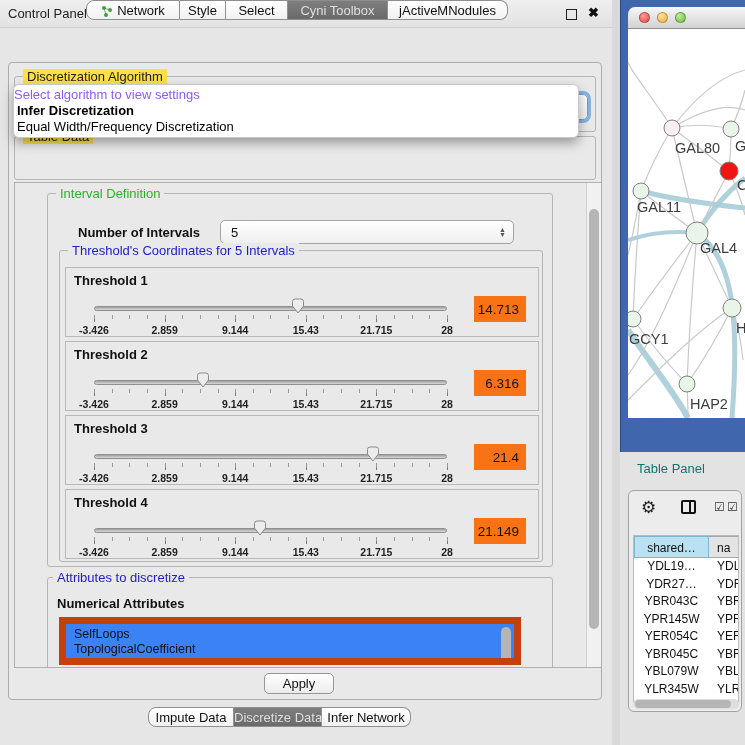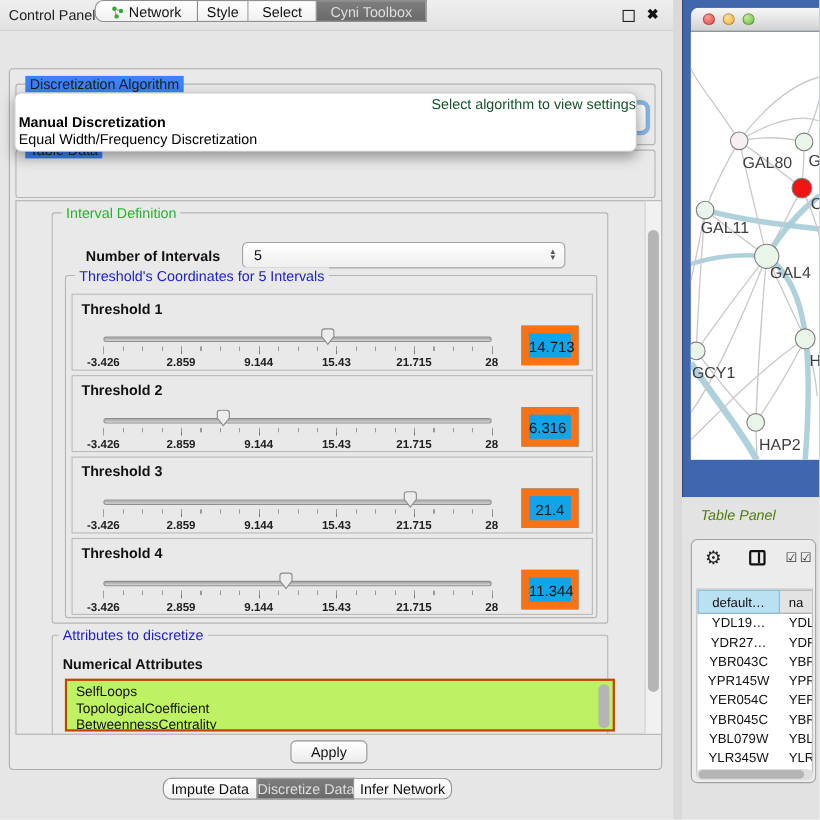--- a/index.html
+++ b/index.html
@@ -21,35 +21,35 @@
     box-sizing:border-box;color:#111;white-space:nowrap;}
   .seg.first{border-left:1px solid #8f8f8f;border-radius:8px 0 0 8px;}
   .seg.last{border-radius:0 8px 8px 0;}
   .seg.dark{background:linear-gradient(#7e7e7e,#6a6a6a);color:#dfdfdf;}
   .net-ic{display:inline-block;vertical-align:-2px;margin-right:4px;}
 
   .outer-panel{left:8px;top:62px;width:594px;height:638px;background:#e9e9e9;
     border:1px solid #acacac;border-radius:4px;box-sizing:border-box;}
 
   .grp{position:absolute;border:1px solid #b5b5b5;border-radius:3px;box-sizing:border-box;}
-  .grp-title{position:absolute;font-size:13px;background:#3b82f6;padding:0 4px;white-space:nowrap;}
+  .grp-title{position:absolute;font-size:13px;background:#fde047;padding:0 4px;white-space:nowrap;}
   .t-green{color:#28b428;}
   .t-blue{color:#2121cc;}
   .t-black{color:#1c1c1c;}
 
   .combo{position:absolute;background:linear-gradient(#ffffff,#efefef);border:1px solid #a4a4a4;
     border-radius:5px;font-size:13px;box-sizing:border-box;color:#111;}
   .combo .cv{position:absolute;left:10px;top:50%;transform:translateY(-50%);white-space:nowrap;}
   .spin{position:absolute;right:7px;top:50%;transform:translateY(-50%);font-size:7px;line-height:5px;
     color:#555;text-align:center;}
   .combo.focus{border-color:#6b9fd8;box-shadow:0 0 0 3px rgba(110,165,220,.8);}
 
   .popup{left:13px;top:84px;width:564px;height:52px;background:#fff;border:1px solid #c9c9c9;
     border-radius:6px;box-shadow:0 5px 12px rgba(0,0,0,.35);z-index:30;}
-  .popup .prompt{position:absolute;left:0;top:2px;width:100%;text-align:right;color:#14532d;font-size:13px;}
+  .popup .prompt{position:absolute;left:0;top:2px;width:100%;text-align:left;color:#8b5cf6;font-size:13px;}
   .popup .opt1{position:absolute;left:3px;top:18px;font-size:13px;font-weight:bold;color:#000;}
   .popup .opt2{position:absolute;left:3px;top:34px;font-size:13px;color:#000;}
 
   .inner-panel{left:14px;top:182px;width:588px;height:486px;background:#e9e9e9;
     border:1px solid #b0b0b0;box-sizing:border-box;overflow:hidden;}
   .inner-panel .grp-title{background:#e9e9e9;}
 
   .vscroll-track{position:absolute;background:#f1f1f1;border-left:1px solid #d0d0d0;}
   .scroll-thumb{position:absolute;background:#b5b5b5;border-radius:6px;}
 
@@ -62,41 +62,41 @@
   .track{position:absolute;left:0;top:12px;width:353px;height:5px;border:1px solid #8f8f8f;
     border-radius:3px;background:linear-gradient(#9f9f9f,#d9d9d9);box-sizing:border-box;}
   .thumb{position:absolute;top:4px;width:14px;height:16px;}
   .ticks-major{position:absolute;left:0;top:21px;width:354px;height:7px;
     background:repeating-linear-gradient(90deg,#777 0 1px,transparent 1px 70.6px);}
   .ticks-minor{position:absolute;left:0;top:21px;width:354px;height:4px;
     background:repeating-linear-gradient(90deg,#999 0 1px,transparent 1px 17.65px);}
   .tick-labels{position:absolute;left:0;top:30px;width:353px;height:12px;font-size:10.5px;font-weight:bold;color:#222;}
   .tick-labels span{position:absolute;transform:translateX(-50%);white-space:nowrap;}
   .tl0{left:0%}.tl1{left:20%}.tl2{left:40%}.tl3{left:60%}.tl4{left:80%}.tl5{left:100%}
-  .val-box{position:absolute;left:408px;top:28px;width:52px;height:36px;background:#0ea5e9;
-    border:7px solid #f97316;font-size:13.5px;text-align:right;line-height:26px;padding-right:6px;
+  .val-box{position:absolute;left:408px;top:28px;width:52px;height:26px;background:#f97316;
+    border:1px solid #f97316;font-size:13.5px;text-align:right;line-height:26px;padding-right:6px;
     box-sizing:border-box;}
 
-  .attr-list{position:absolute;left:58px;top:618px;width:500px;height:48px;background:#bef264;
-    border:2px solid #c2410c;box-sizing:border-box;overflow:hidden;font-size:12.5px;}
+  .attr-list{position:absolute;left:58px;top:618px;width:462px;height:48px;background:#3b82f6;
+    border:7px solid #c2410c;box-sizing:border-box;overflow:hidden;font-size:12.5px;}
   .attr-list .row{position:absolute;left:8px;height:15px;line-height:15px;white-space:nowrap;}
 
   .push-btn{position:absolute;background:linear-gradient(#ffffff,#ececec);border:1px solid #979797;
     border-radius:5px;font-size:13px;text-align:center;box-sizing:border-box;}
 
   
   .gap-strip{left:612px;top:0;width:8px;height:745px;background:#d9d9d9;}
   .net-frame{left:620px;top:0;width:125px;height:452px;background:#4067ad;border-left:1px solid #2c4a80;box-sizing:border-box;}
   .net-titlebar{left:628px;top:7px;width:117px;height:22px;border-radius:7px 0 0 0;
     background:linear-gradient(#f7f7f7,#d2d2d2);border-bottom:1px solid #8e8e8e;box-sizing:border-box;}
   .light{position:absolute;top:5px;width:11px;height:11px;border-radius:50%;border:1px solid rgba(0,0,0,.25);box-sizing:border-box;}
   .net-canvas{left:628px;top:29px;width:117px;height:389px;background:#fff;}
 
   .tp-bar{left:620px;top:452px;width:125px;height:38px;background:#e3e3e3;}
-  .tp-title{left:637px;top:461px;font-size:13px;color:#4d7c0f;font-style:italic;}
+  .tp-title{left:637px;top:461px;font-size:13px;color:#0f766e;}
   .tp-panel{left:628px;top:490px;width:114px;height:222px;background:#ececec;
     border:1px solid #a2a2a2;border-radius:6px;box-sizing:border-box;}
   .gear{position:absolute;left:12px;top:6px;font-size:17px;color:#222;}
   .split-ic{position:absolute;left:52px;top:9px;width:15px;height:14px;border:2px solid #111;border-radius:2px;box-sizing:border-box;}
   .split-ic::after{content:"";position:absolute;left:50%;top:0;width:2px;height:100%;background:#111;}
   .chk{position:absolute;top:9px;font-size:12px;color:#333;}
   .tp-table{position:absolute;left:4px;top:44px;width:106px;height:170px;background:#fff;
     border:1px solid #bbb;box-sizing:border-box;overflow:hidden;font-size:12px;}
   .tp-head{position:absolute;left:0;top:0;width:200px;height:22px;}
   .hc1{position:absolute;left:0;top:0;width:75px;height:22px;line-height:22px;text-align:center;
@@ -124,33 +124,34 @@
             <line x1="3" y1="3" x2="9" y2="5" stroke="#9a9a9a"></line>
             <line x1="3" y1="3" x2="5" y2="10" stroke="#9a9a9a"></line>
             <circle cx="3" cy="3" r="2" fill="#3aa53a"></circle>
             <circle cx="9" cy="5" r="2" fill="#3aa53a"></circle>
             <circle cx="5" cy="10" r="2" fill="#3aa53a"></circle>
           </svg></span><span>Network</span>
     </div>
     <div class="seg" style="left:180px;width:46px;"><span>Style</span></div>
     <div class="seg" style="left:226px;width:62px;"><span>Select</span></div>
     <div class="seg dark" style="left:288px;width:100px;"><span>Cyni Toolbox</span></div>
+    <div class="seg last" style="left:388px;width:120px;"><span>jActiveMNodules</span></div>
 
     <div class="abs outer-panel"></div>
 
     <div class="grp" style="left:14px;top:76px;width:582px;height:56px;">
       <span class="grp-title t-black" style="left:8px;top:-8px;">Discretization Algorithm</span>
     </div>
     <div class="combo focus" style="left:22px;top:94px;width:566px;height:26px;z-index:1;">
       <span class="spin">▲<br>▼</span>
     </div>
 
     <div class="abs popup">
       <div class="prompt">Select algorithm to view settings</div>
-      <div class="opt1">Manual Discretization</div>
+      <div class="opt1">Infer Discretization</div>
       <div class="opt2">Equal Width/Frequency Discretization</div>
     </div>
 
     <div class="grp" style="left:14px;top:136px;width:582px;height:44px;">
       <span class="grp-title t-black" style="left:8px;top:-8px;">Table Data</span>
     </div>
 
     <div class="abs inner-panel">
 
       <div class="grp" style="left:32px;top:10px;width:506px;height:374px;">
@@ -239,21 +240,21 @@
                   </svg></div>
               <div class="tick-labels">
                 <span class="tl0">-3.426</span>
                   <span class="tl1">2.859</span>
                   <span class="tl2">9.144</span>
                   <span class="tl3">15.43</span>
                   <span class="tl4">21.715</span>
                   <span class="tl5">28</span>
               </div>
             </div>
-            <div class="val-box">11.344</div>
+            <div class="val-box">21.149</div>
           </div>
         </div>
       </div>
 
       <div class="grp" style="left:32px;top:394px;width:506px;height:120px;">
         <span class="grp-title t-blue" style="left:5px;top:-8px;">Attributes to discretize</span>
       </div>
       <div class="abs bold13" style="left:42px;top:413px;">Numerical Attributes</div>
       <div class="attr-list" style="left:44px;top:434px;">
         <div class="row" style="top:3px;">SelfLoops</div>
@@ -346,21 +347,21 @@
   <div class="abs tp-bar"></div>
   <div class="abs tp-title">Table Panel</div>
   <div class="abs tp-panel">
     <div class="gear">⚙</div>
     <div class="split-ic"></div>
     <div class="chk" style="left:85px;">☑</div>
     <div class="chk" style="left:98px;">☑</div>
 
     <div class="tp-table">
       <div class="tp-head">
-        <div class="hc1">default…</div>
+        <div class="hc1">shared…</div>
         <div class="hc2">na</div>
       </div>
       <div class="trow" style="top:22px;">
           <span class="tc1">YDL19…</span>
           <span class="tc2">YDL1</span>
         </div>
       <div class="trow" style="top:39.5px;">
           <span class="tc1">YDR27…</span>
           <span class="tc2">YDR2</span>
         </div>

